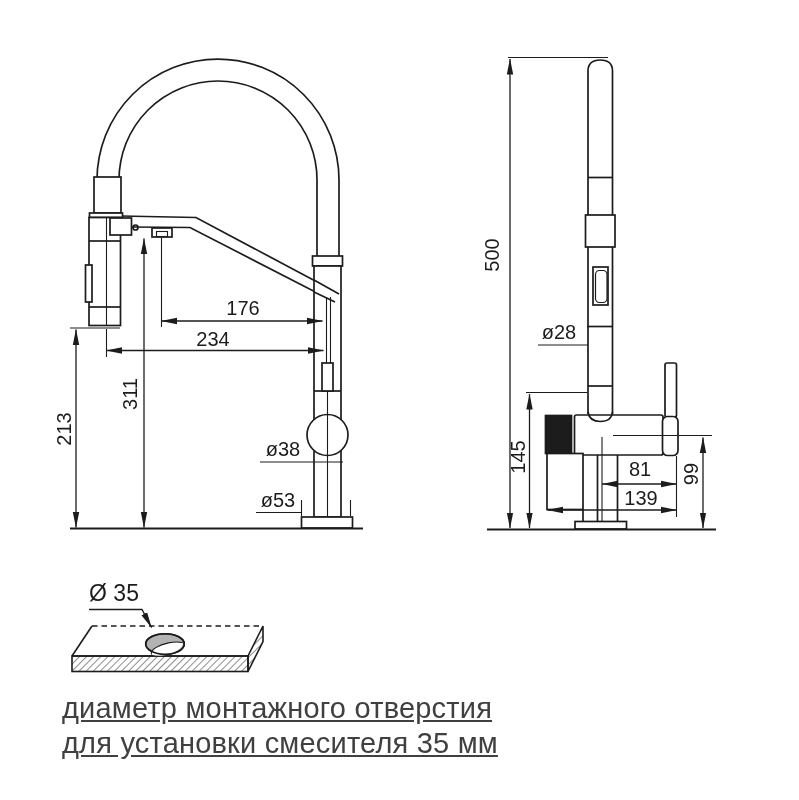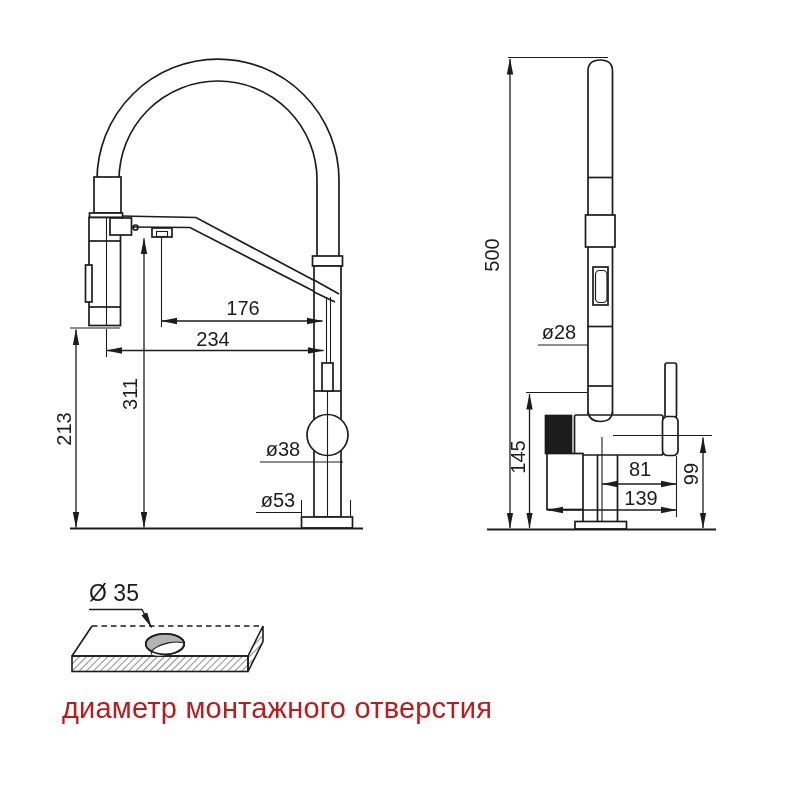--- a/index.html
+++ b/index.html
@@ -1,22 +1,22 @@
 <!DOCTYPE html>
 <html><head>
 <meta charset="utf-8">
 <style>
   html,body{margin:0;padding:0;background:#ffffff;}
   #stage{position:relative;width:799px;height:800px;background:#ffffff;overflow:hidden;
          font-family:"Liberation Sans", sans-serif;}
   #drawing{position:absolute;left:0;top:0;}
   .dim-label{font-family:"Liberation Sans", sans-serif;font-size:20px;fill:#1c1c1c;}
   .hole-label{font-family:"Liberation Sans", sans-serif;font-size:23px;fill:#1c1c1c;}
-  #caption{position:absolute;left:62px;top:691px;color:#b91c1c;
-           font-size:29px;line-height:35px;letter-spacing:0.2px;white-space:nowrap;}
+  #caption{position:absolute;left:62px;top:691px;color:#404040;
+           font-size:29px;line-height:35px;letter-spacing:0.2px;white-space:nowrap;text-decoration:underline;}
 </style>
 </head>
 <body>
 
 <div id="stage">
 <svg id="drawing" width="799" height="800" viewBox="0 0 799 800">
   <defs>
     <marker id="arw" viewBox="0 0 16 8" markerWidth="16" markerHeight="8" refX="15.5" refY="4" orient="auto-start-reverse" markerUnits="userSpaceOnUse">
       <path d="M16,4 L0,0.8 L0,7.2 Z" fill="#1c1c1c"></path>
     </marker>
@@ -180,14 +180,15 @@
     </g>
     <g>
       <polyline points="89,609.5 142,609.5 151.5,627.5" stroke-width="1.3" marker-end="url(#arw)"></polyline>
       <text class="hole-label" x="114" y="601" text-anchor="middle" stroke="none" fill="#1c1c1c">Ø 35</text>
     </g>
   </g>
 </svg>
 
 <div id="caption">
   <div>диаметр монтажного отверстия</div>
+  <div>для установки смесителя 35 мм</div>
 </div>
 </div>
 
 </body></html>

